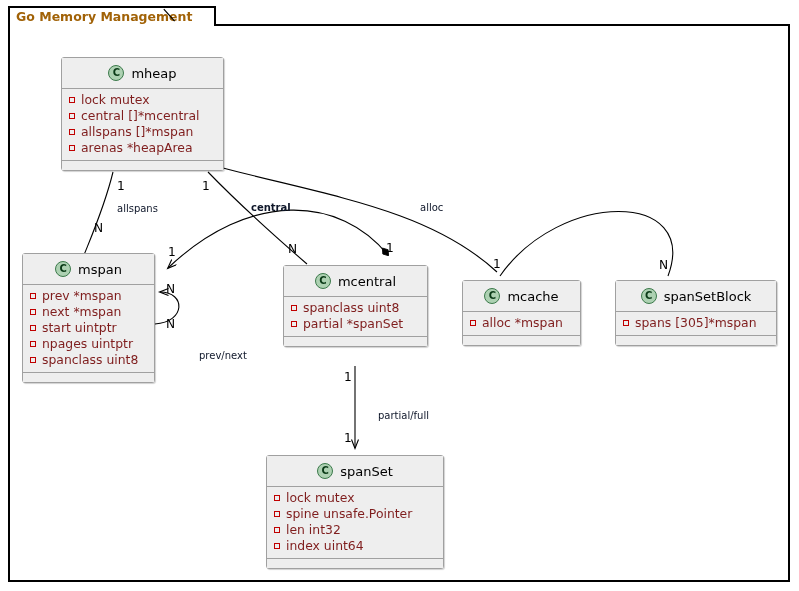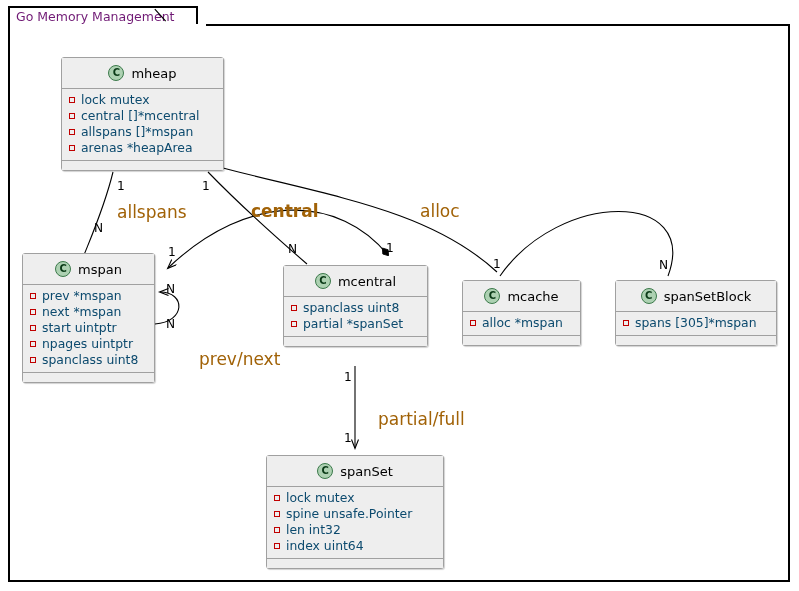--- a/index.html
+++ b/index.html
@@ -35,22 +35,22 @@
     padding: 0 22px 0 6px;
     border: 2px solid #000000;
     border-bottom: none;
     background: #FFFFFF;
     box-sizing: border-box;
     display: flex;
     align-items: center;
   }
   .pkg-tab-title {
     font-size: 12.5px;
-    font-weight: normal;
-    color: #701a75;
+    font-weight: bold;
+    color: #a16207;
     white-space: nowrap;
     line-height: 1;
   }
   .pkg-tab-corner {
     position: absolute;
     left: 0;
     top: 0;
     width: 100%;
     height: 100%;
     pointer-events: none;
@@ -121,43 +121,43 @@
   .field-marker {
     width: 6px;
     height: 6px;
     border: 1px solid #C00000;
     box-sizing: border-box;
     background: transparent;
     flex: 0 0 auto;
   }
   .field-text {
     font-size: 12.4px;
-    color: #0c4a6e;
+    color: #7f1d1d;
     white-space: nowrap;
     line-height: 1;
   }
   .cls-methods {
     height: 9px;
     background: #EEEEEE;
   }
 
   
   #edges {
     position: absolute;
     left: 0;
     top: 0;
     width: 799px;
     height: 591px;
     z-index: 2;
     pointer-events: none;
   }
   .edge-label {
     position: absolute;
-    font-size: 17px;
-    color: #a16207;
+    font-size: 10px;
+    color: #0f172a;
     white-space: nowrap;
     z-index: 6;
     line-height: 1;
   }
   .mult-label {
     position: absolute;
     font-size: 12.2px;
     color: #000000;
     white-space: nowrap;
     z-index: 6;

